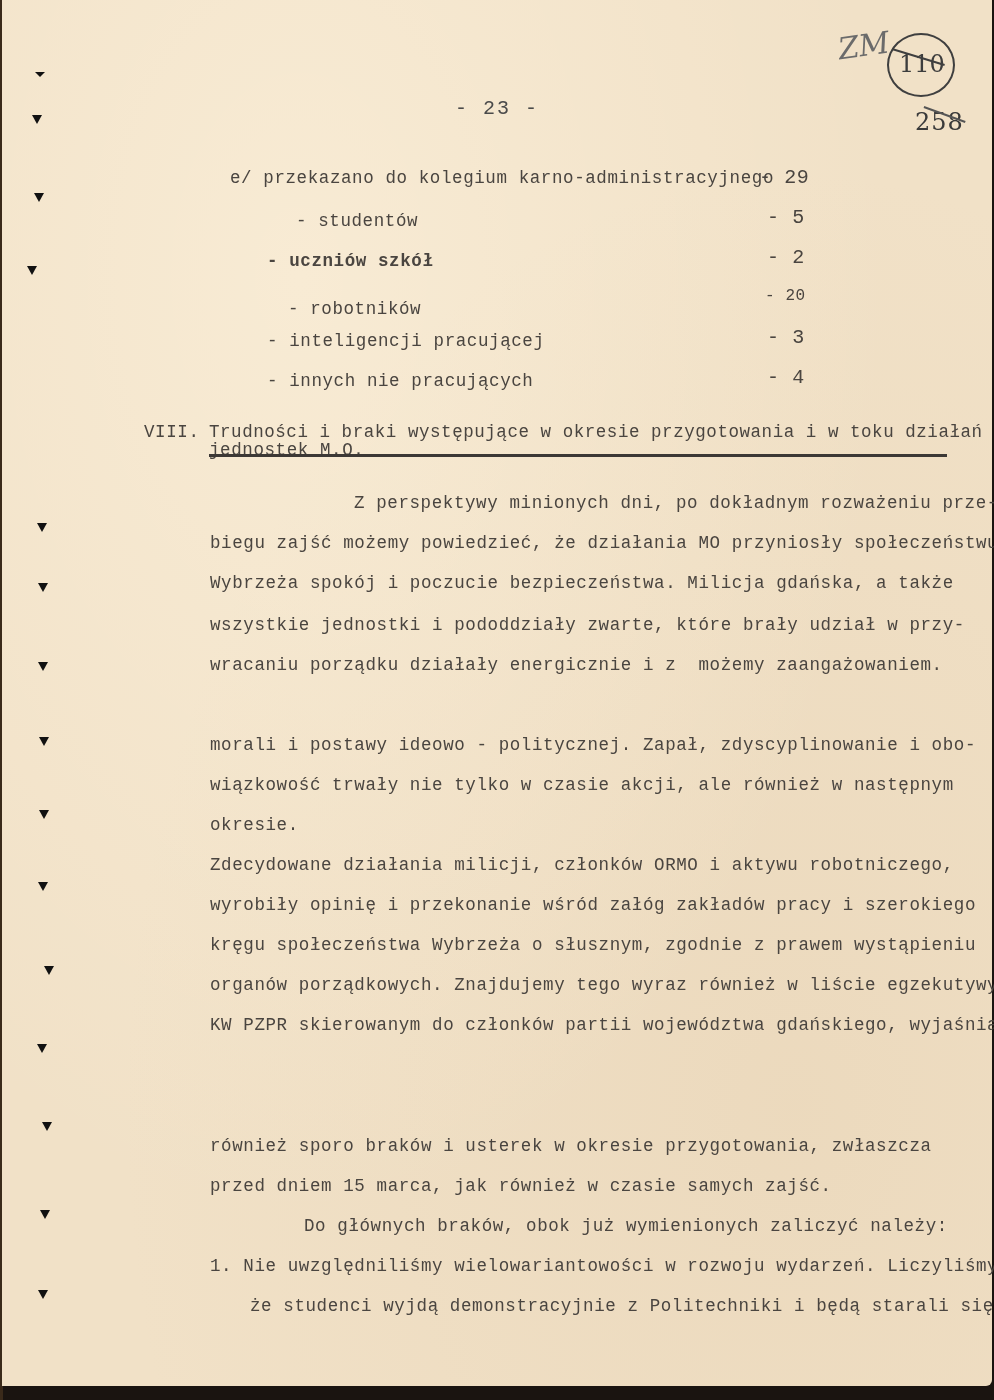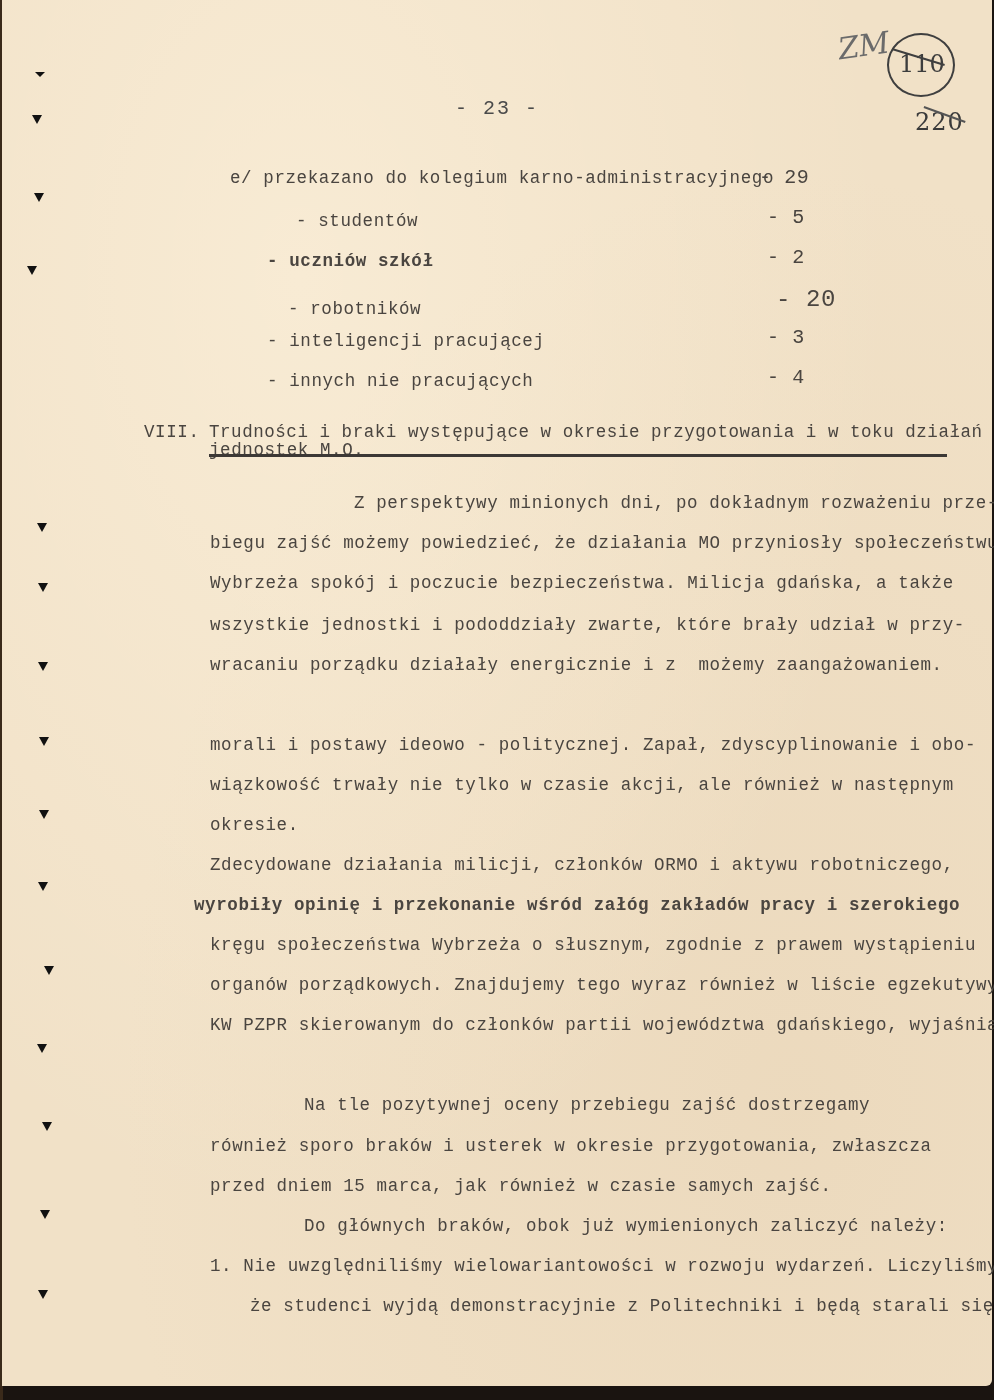--- a/index.html
+++ b/index.html
@@ -65,36 +65,36 @@
 </head>
 <body>
 
 <div class="edge-shadow"></div>
 <div class="page">
 
   <span class="hand hand-initials">ZM</span>
   <div class="hand-circle"></div>
   <span class="hand hand-number">110</span>
   <div class="strike"></div>
-  <span class="hand folio">220</span>
+  <span class="hand folio">258</span>
   <div class="folio-strike"></div>
 
   <span class="typed page-num">- 23 -</span>
 
   <span class="typed" style="left:228px; top:170px;">e/ przekazano do kolegium karno-administracyjnego</span>
   <span class="typed" style="left:757px; top:168px; font-size:20px;">- 29</span>
 
   <span class="typed" style="left:265px; top:213px;margin-left:29px;">- studentów</span>
   <span class="typed" style="left:765px; top:208px; font-size:20px;">- 5</span>
 
   <span class="typed" style="left:265px; top:253px;font-weight:bold;">- uczniów szkół</span>
   <span class="typed" style="left:765px; top:248px; font-size:20px;">- 2</span>
 
   <span class="typed" style="left:265px; top:301px;margin-left:21px;">- robotników</span>
-  <span class="typed" style="left:763px; top:288px; font-size:24px;margin-left:11px;">- 20</span>
+  <span class="typed" style="left:763px; top:288px; font-size:16px;">- 20</span>
 
   <span class="typed" style="left:265px; top:333px;">- inteligencji pracującej</span>
   <span class="typed" style="left:765px; top:328px; font-size:20px;">- 3</span>
 
   <span class="typed" style="left:265px; top:373px;">- innych nie pracujących</span>
   <span class="typed" style="left:765px; top:368px; font-size:20px;">- 4</span>
 
   <span class="typed" style="left:142px; top:424px;">VIII.</span>
   <span class="typed" style="left:207px; top:424px; letter-spacing:0.55px;">Trudności i braki występujące w okresie przygotowania i w toku działań</span>
   <span class="typed" style="left:207px; top:442px;">jednostek M.O.</span>
@@ -102,25 +102,24 @@
 
   <span class="typed" style="left:352px; top:495px;">Z perspektywy minionych dni, po dokładnym rozważeniu prze-</span>
   <span class="typed" style="left:208px; top:535px;">biegu zajść możemy powiedzieć, że działania MO przyniosły społeczeństwu</span>
   <span class="typed" style="left:208px; top:575px;">Wybrzeża spokój i poczucie bezpieczeństwa. Milicja gdańska, a także</span>
   <span class="typed" style="left:208px; top:617px;">wszystkie jednostki i pododdziały zwarte, które brały udział w przy-</span>
   <span class="typed" style="left:208px; top:657px;">wracaniu porządku działały energicznie i z  możemy zaangażowaniem.</span>
   <span class="typed" style="left:208px; top:737px;">morali i postawy ideowo - politycznej. Zapał, zdyscyplinowanie i obo-</span>
   <span class="typed" style="left:208px; top:777px;">wiązkowość trwały nie tylko w czasie akcji, ale również w następnym</span>
   <span class="typed" style="left:208px; top:817px;">okresie.</span>
   <span class="typed" style="left:208px; top:857px;">Zdecydowane działania milicji, członków ORMO i aktywu robotniczego,</span>
-  <span class="typed" style="left:192px; top:897px;font-weight:bold;">wyrobiły opinię i przekonanie wśród załóg zakładów pracy i szerokiego</span>
+  <span class="typed" style="left:208px; top:897px;">wyrobiły opinię i przekonanie wśród załóg zakładów pracy i szerokiego</span>
   <span class="typed" style="left:208px; top:937px;">kręgu społeczeństwa Wybrzeża o słusznym, zgodnie z prawem wystąpieniu</span>
   <span class="typed" style="left:208px; top:977px;">organów porządkowych. Znajdujemy tego wyraz również w liście egzekutywy</span>
   <span class="typed" style="left:208px; top:1017px;">KW PZPR skierowanym do członków partii województwa gdańskiego, wyjaśnia-</span>
-  <span class="typed" style="left:302px; top:1097px;">Na tle pozytywnej oceny przebiegu zajść dostrzegamy</span>
   <span class="typed" style="left:208px; top:1138px;">również sporo braków i usterek w okresie przygotowania, zwłaszcza</span>
   <span class="typed" style="left:208px; top:1178px;">przed dniem 15 marca, jak również w czasie samych zajść.</span>
   <span class="typed" style="left:302px; top:1218px;">Do głównych braków, obok już wymienionych zaliczyć należy:</span>
   <span class="typed" style="left:208px; top:1258px;">1. Nie uwzględniliśmy wielowariantowości w rozwoju wydarzeń. Liczyliśmy,</span>
   <span class="typed" style="left:248px; top:1298px;">że studenci wyjdą demonstracyjnie z Politechniki i będą starali się</span>
 
   <div class="punch" style="left:33px; top:72px; border-top-width:5px;"></div>
   <div class="punch" style="left:30px; top:115px;"></div>
   <div class="punch" style="left:32px; top:193px;"></div>
   <div class="punch" style="left:25px; top:266px;"></div>

